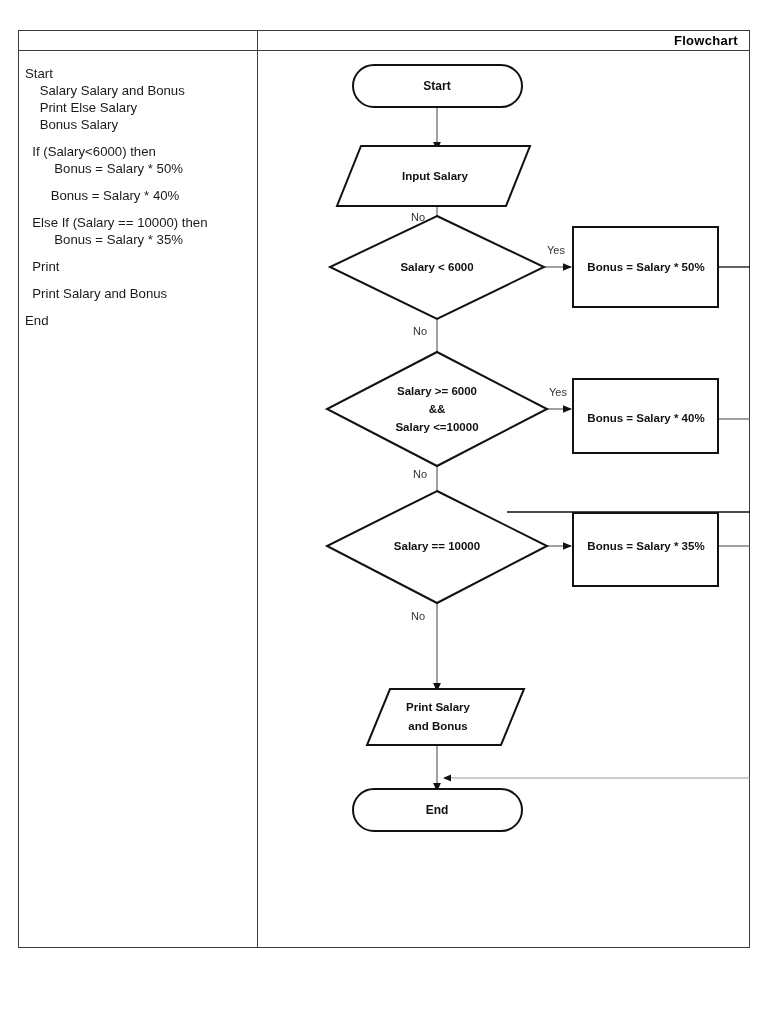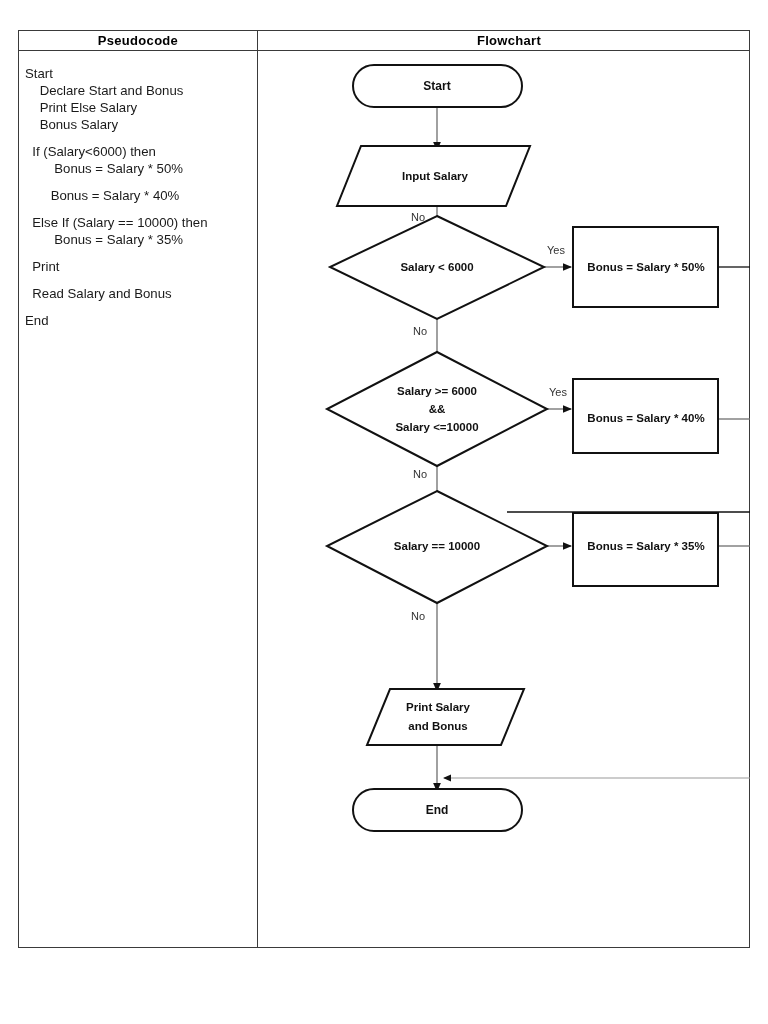--- a/index.html
+++ b/index.html
@@ -48,21 +48,21 @@
     position: absolute;
     top: 1px;
     height: 18px;
     line-height: 18px;
     text-align: center;
     font-size: 13px;
     font-weight: bold;
     letter-spacing: 0.3px;
   }
   #hdr-pseudocode { left: 0; width: 238px; }
-  #hdr-flowchart  { left: 244px; width: 492px; }
+  #hdr-flowchart  { left: 227px; width: 492px; text-align: right; }
 
   
   #pseudocode-body {
     position: absolute;
     left: 0;
     top: 20px;
     width: 238px;
     height: 897px;
     padding: 14px 0 0 6px;
     box-sizing: border-box;
@@ -134,40 +134,39 @@
   }
 </style>
 </head>
 <body>
 
 <div id="sheet">
 
   <div class="header-row"></div>
   <div class="col-divider"></div>
 
-  <div class="hdr-cell" id="hdr-pseudocode">Pseudocode</div>
   <div class="hdr-cell" id="hdr-flowchart">Flowchart</div>
 
   <div id="pseudocode-body">
     <div class="pc-line">Start</div>
-    <div class="pc-line">    Declare Start and Bonus</div>
+    <div class="pc-line">    Salary Salary and Bonus</div>
     <div class="pc-line">    Print Else Salary</div>
     <div class="pc-line">    Bonus Salary</div>
     <div class="pc-line pc-gap"></div>
     <div class="pc-line">  If (Salary&lt;6000) then</div>
     <div class="pc-line">        Bonus = Salary * 50%</div>
     <div class="pc-line pc-gap"></div>
     <div class="pc-line">       Bonus = Salary * 40%</div>
     <div class="pc-line pc-gap"></div>
     <div class="pc-line">  Else If (Salary == 10000) then</div>
     <div class="pc-line">        Bonus = Salary * 35%</div>
     <div class="pc-line pc-gap"></div>
     <div class="pc-line">  Print</div>
     <div class="pc-line pc-gap"></div>
-    <div class="pc-line">  Read Salary and Bonus</div>
+    <div class="pc-line">  Print Salary and Bonus</div>
     <div class="pc-line pc-gap"></div>
     <div class="pc-line">End</div>
   </div>
 
   <div id="flow">
     <svg width="492" height="897" viewBox="0 0 492 897" xmlns="http://www.w3.org/2000/svg">
       <defs>
         <marker id="arrow-dark" markerWidth="8" markerHeight="8" refX="6.2" refY="3" orient="auto" markerUnits="strokeWidth">
           <path d="M0,0 L7,3 L0,6 z" fill="#111111"></path>
         </marker>

